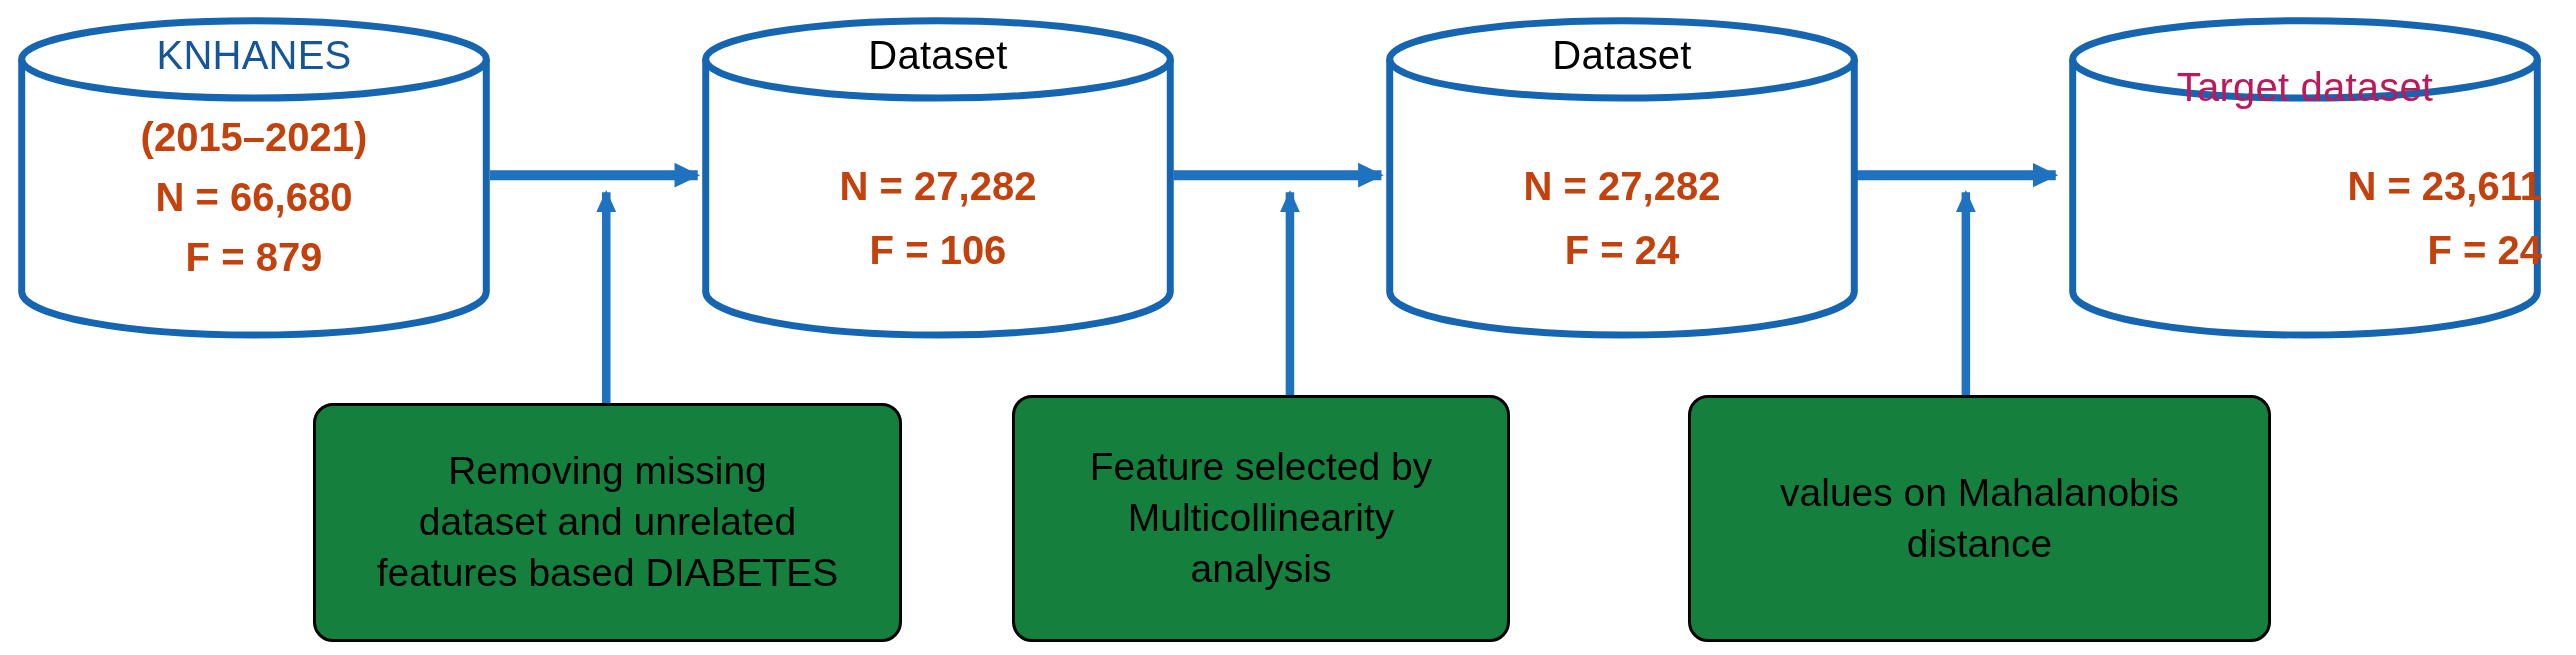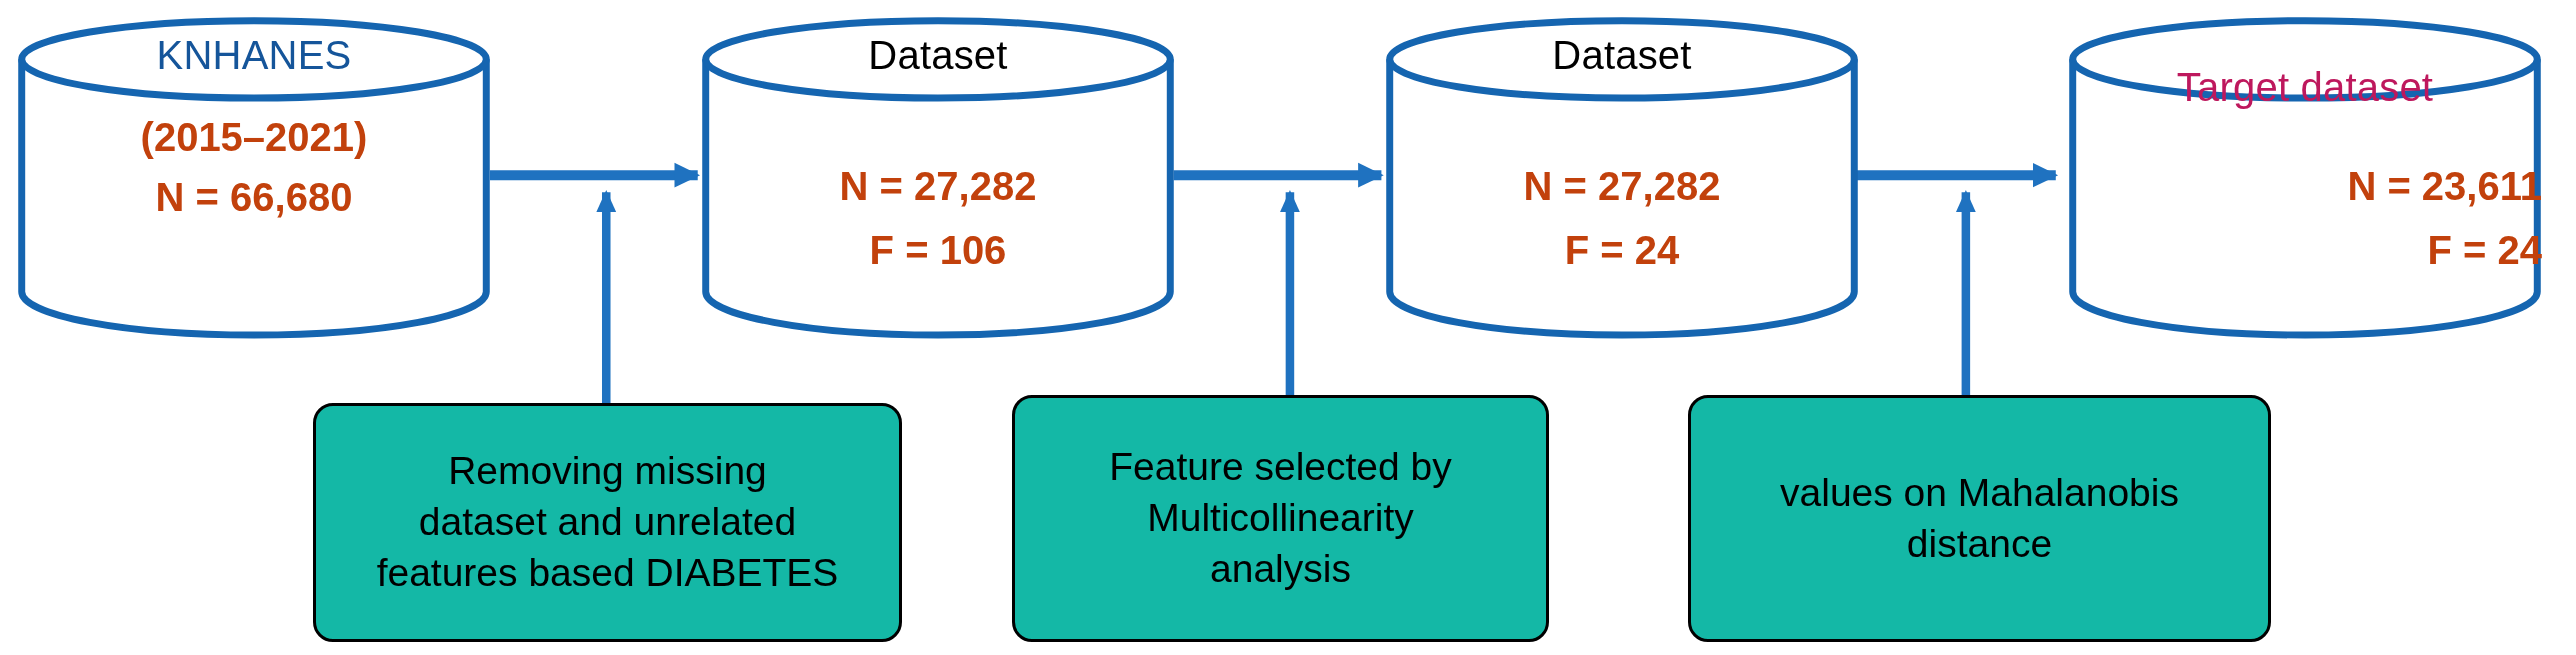--- a/index.html
+++ b/index.html
@@ -18,21 +18,21 @@
   }
   .cyl-body{
     position:absolute;left:0;right:0;text-align:center;
     color:#c2410c;font-weight:bold;
   }
   .cyl-body .ln{display:block;white-space:nowrap;}
 
   
   .note{
     position:absolute;box-sizing:border-box;
-    border:3.1px solid #000000;border-radius:20px;background:#14b8a6;
+    border:3.1px solid #000000;border-radius:20px;background:#15803d;
     display:flex;align-items:center;justify-content:center;
   }
   .note-text{
     text-align:center;color:#000;
     font-weight:400;
     line-height:1.30;
     padding:0 6.2px;
   }
   .note-text .ln{display:block;white-space:nowrap;}
 
@@ -80,20 +80,21 @@
 
   <div class="cyl" style="left:17px;top:15.5px;width:474px;height:319px;">
     <svg width="474" height="319" viewBox="0 0 612 412">
       <path d="M6,56 L6,356 A300,56 0 0 0 606,356 L606,56" fill="#ffffff" stroke="#1565B0" stroke-width="9"></path>
       <ellipse cx="306" cy="56" rx="300" ry="50" fill="#ffffff" stroke="#1565B0" stroke-width="9"></ellipse>
     </svg>
     <div class="cyl-title" style="top:17px;color:#15559A;font-size:40px;">KNHANES</div>
     <div class="cyl-body" style="top:91px;font-size:40px;line-height:1.50;">
       <span class="ln">(2015–2021)</span>
       <span class="ln">N = 66,680</span>
+      <span class="ln">F = 879</span>
     </div>
   </div>
 
   <div class="cyl" style="left:701px;top:15.5px;width:474px;height:319px;">
     <svg width="474" height="319" viewBox="0 0 612 412">
       <path d="M6,56 L6,356 A300,56 0 0 0 606,356 L606,56" fill="#ffffff" stroke="#1565B0" stroke-width="9"></path>
       <ellipse cx="306" cy="56" rx="300" ry="50" fill="#ffffff" stroke="#1565B0" stroke-width="9"></ellipse>
     </svg>
     <div class="cyl-title" style="top:17px;color:#000000;font-size:40px;">Dataset</div>
     <div class="cyl-body" style="top:138px;font-size:40px;line-height:1.62;">
@@ -127,21 +128,21 @@
   </div>
 
   <div class="note" style="left:313px;top:403px;width:589px;height:239px;">
     <div class="note-text" style="font-size:39px;">
       <span class="ln">Removing missing</span>
       <span class="ln">dataset and unrelated</span>
       <span class="ln">features based DIABETES</span>
     </div>
   </div>
 
-  <div class="note" style="left:1012px;top:395px;width:537px;height:247px;">
+  <div class="note" style="left:1012px;top:395px;width:498px;height:247px;">
     <div class="note-text" style="font-size:39px;">
       <span class="ln">Feature selected by</span>
       <span class="ln">Multicollinearity</span>
       <span class="ln">analysis</span>
     </div>
   </div>
 
   <div class="note" style="left:1688px;top:395px;width:583px;height:247px;">
     <div class="note-text" style="font-size:39px;">
       <span class="ln">values on Mahalanobis</span>

